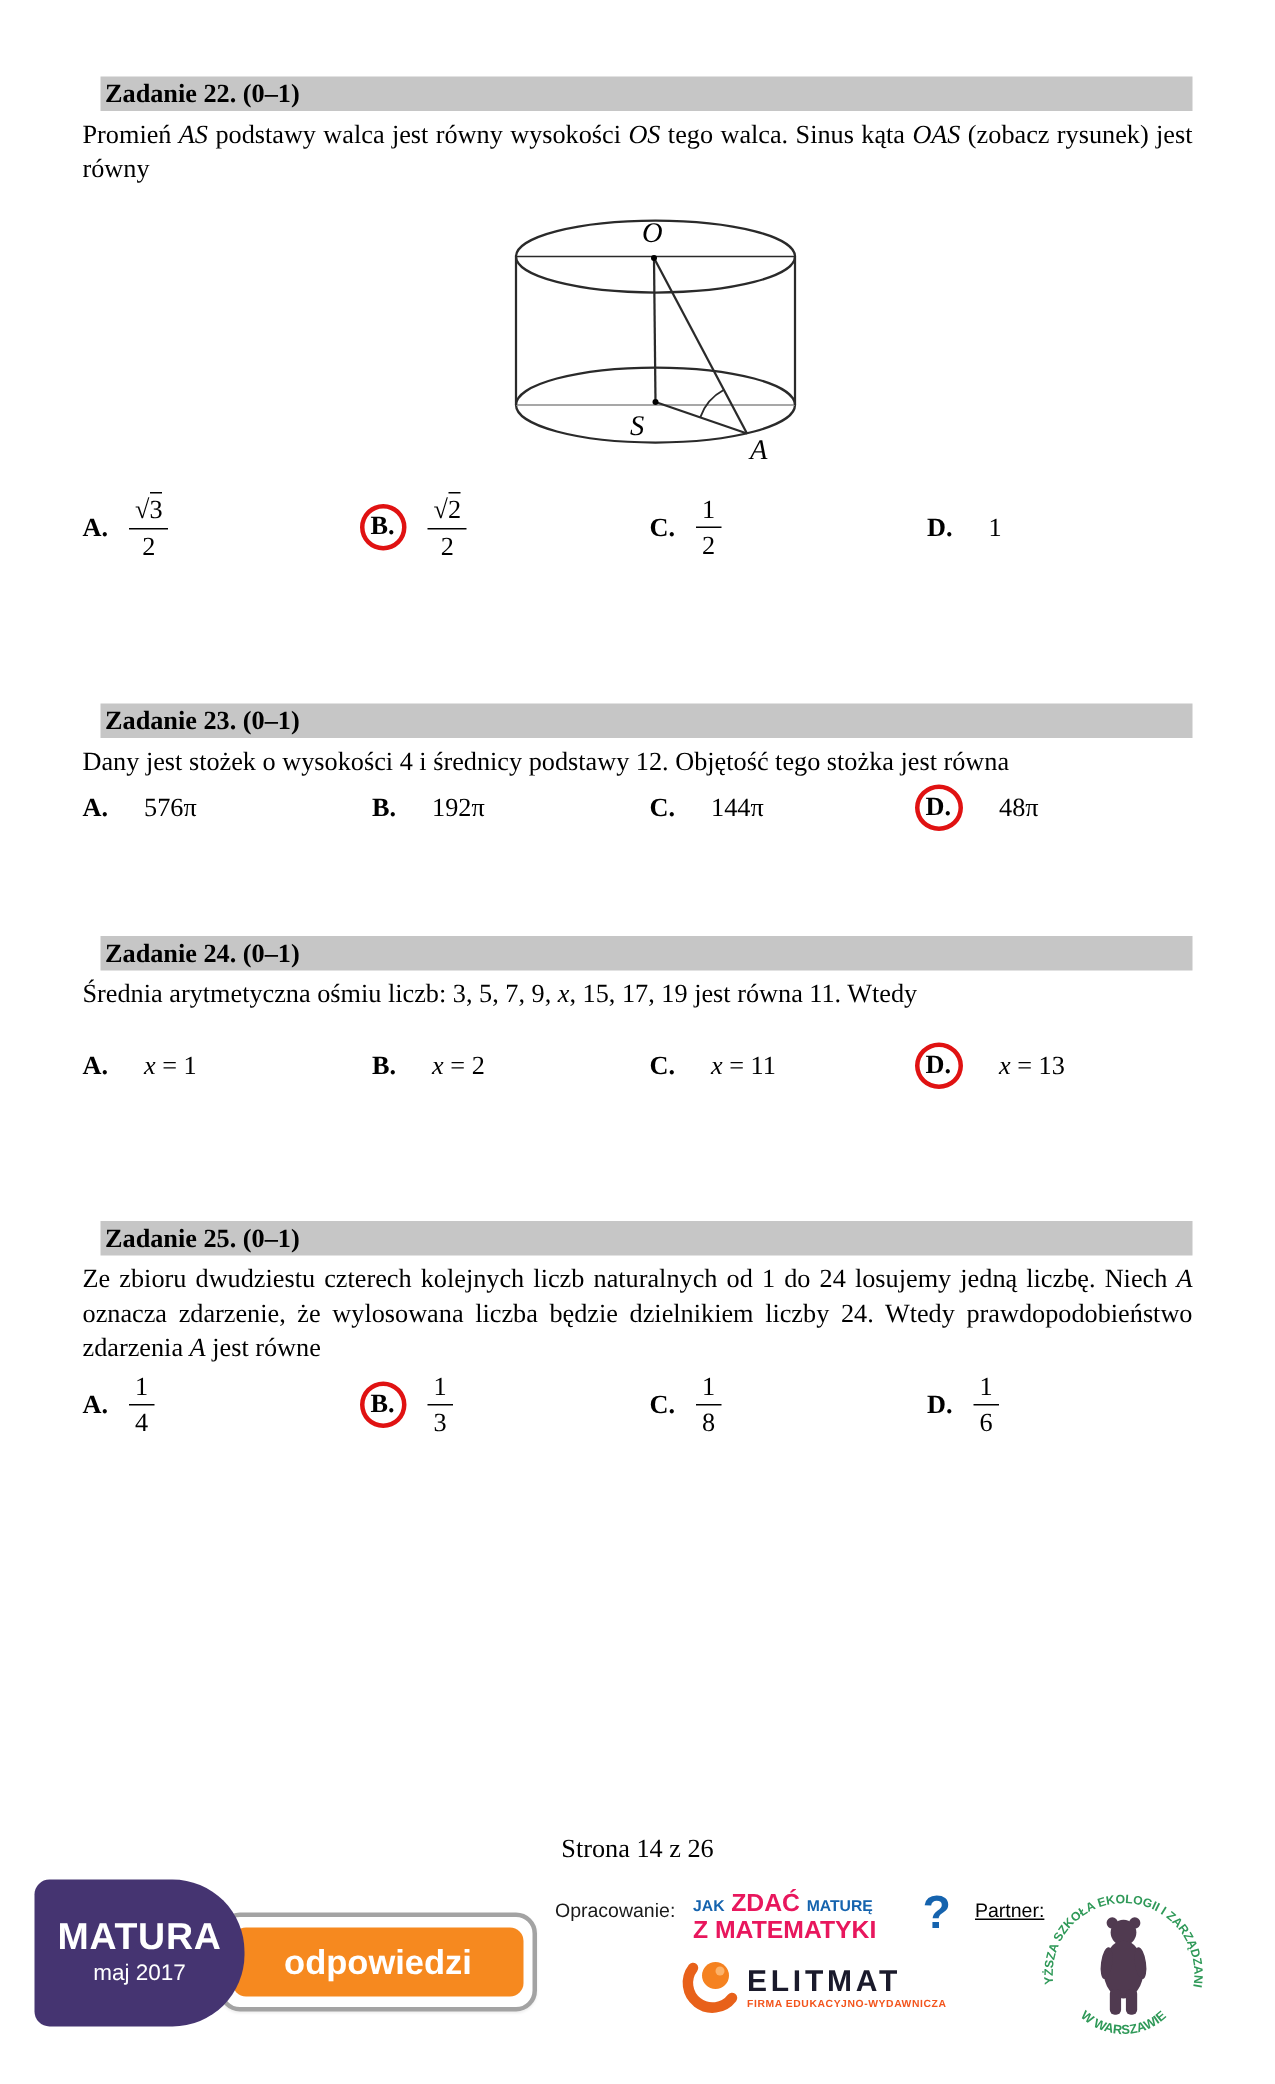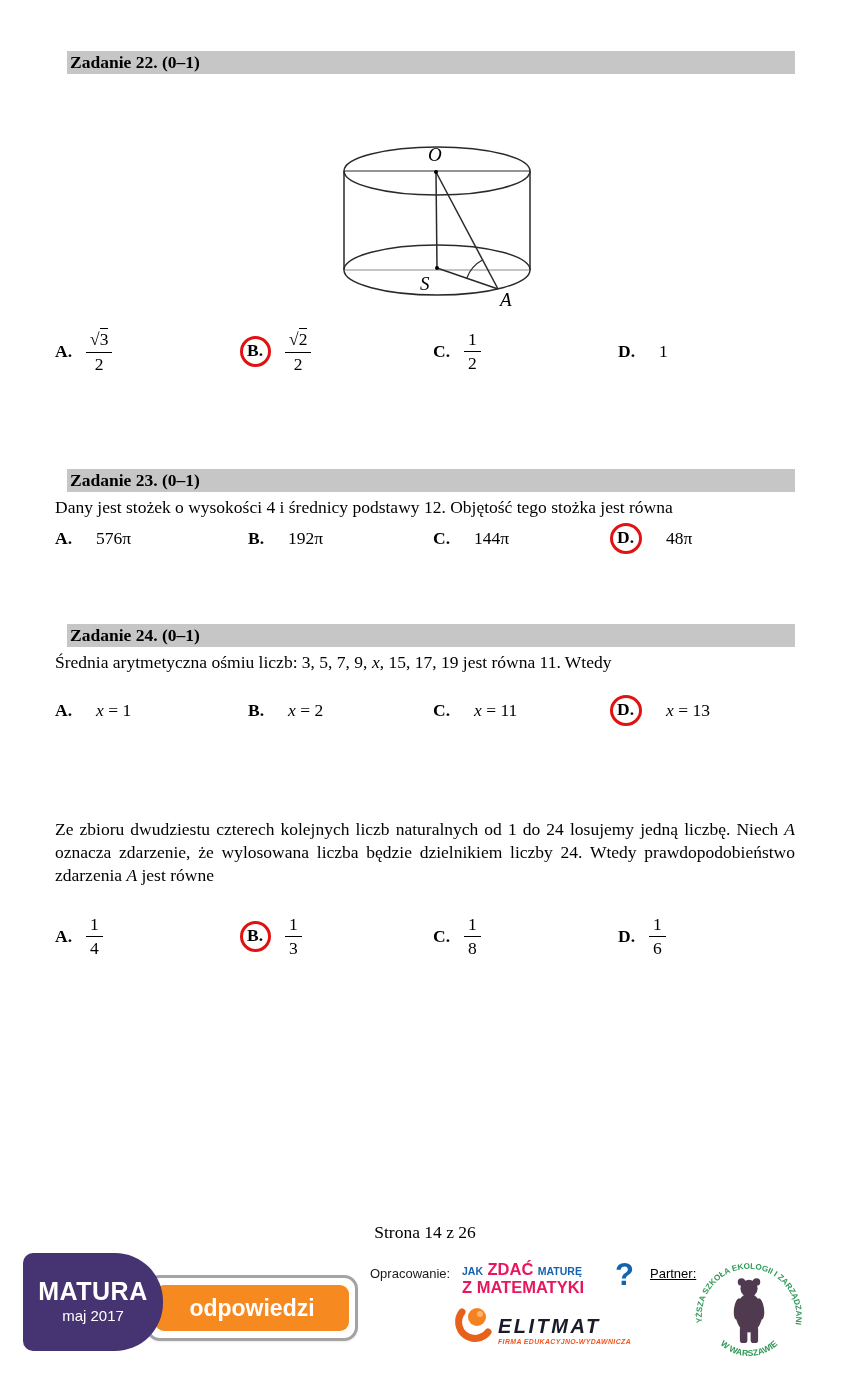--- a/index.html
+++ b/index.html
@@ -38,33 +38,34 @@
   .matura .t2{font-size:15px;margin-top:1px;}
   .oplabel{position:absolute;left:370px;top:13px;font-size:13px;color:#1a1a1a;}
   .ptlabel{position:absolute;left:650px;top:13px;font-size:13px;color:#000000;text-decoration:underline;}
   .jzm{position:absolute;left:462px;top:8px;width:152px;font-weight:bold;line-height:1.05;}
   .jzm .l1{white-space:nowrap;}
   .jzm .sm{font-size:10.5px;}
   .jzm .lg{font-size:16.5px;}
   .jzm .b{color:#1563ae;}
   .jzm .p{color:#e8175d;}
   .jzm .q{position:absolute;right:-20px;top:-2px;font-size:31px;color:#1563ae;}
-  .elitmat{position:absolute;left:452px;top:52px;display:flex;align-items:flex-end;font-style:italic;}
+  .elitmat{position:absolute;left:452px;top:52px;display:flex;align-items:center;}
   .elitmat .txt{margin-left:4px;}
   .elitmat .nm{font-size:20px;font-weight:bold;color:#1a1a2b;letter-spacing:2.5px;line-height:1;}
   .elitmat .tg{font-size:6.9px;font-weight:bold;color:#f3541c;letter-spacing:.4px;margin-top:2px;}
   .plogo{position:absolute;left:690px;top:0;}
 </style>
 </head>
 <body>
 
 <div class="page">
 
   <section class="task" style="top:51px;">
     <div class="bar">Zadanie 22. (0–1)</div>
+    <p class="tbody"><span>Promień </span><i>AS</i><span> podstawy walca jest równy wysokości </span><i>OS</i><span> tego walca. Sinus kąta </span><i>OAS</i><span>  (zobacz rysunek) jest równy</span></p>
   </section>
 
   <div class="figure">
     <svg width="216" height="170" viewBox="0 0 216 170">
       <g fill="none" stroke="#2a2a2a" stroke-width="1.5">
         <ellipse cx="115" cy="31" rx="93" ry="24"></ellipse>
         <ellipse cx="115" cy="130" rx="93" ry="25"></ellipse>
         <line x1="22" y1="31" x2="208" y2="31" stroke-width="1"></line>
         <line x1="22" y1="130" x2="208" y2="130" stroke="#8a8a8a" stroke-width="1"></line>
         <line x1="22" y1="31" x2="22" y2="130"></line>
@@ -156,20 +157,21 @@
       <span class="letter">C.</span>
       <span class="val gap-md"><i>x</i><span> = 11</span></span>
     </div>
     <div class="answer" style="width:177px;">
       <span class="letter circled">D.</span>
       <span class="val gap-md"><i>x</i><span> = 13</span></span>
     </div>
   </div>
 
   <section class="task" style="top:814px;">
+    <div class="bar">Zadanie 25. (0–1)</div>
     <p class="tbody"><span>Ze zbioru dwudziestu czterech kolejnych liczb naturalnych od 1 do 24 losujemy jedną liczbę. Niech </span><i>A</i><span> oznacza zdarzenie, że wylosowana liczba będzie dzielnikiem liczby 24. Wtedy prawdopodobieństwo zdarzenia </span><i>A</i><span> jest równe</span></p>
   </section>
   <div class="answers" style="top:908px;height:56px;">
     <div class="answer" style="width:193px;">
       <span class="letter">A.</span>
       <span class="frac gap-sm">
         <span class="num">1</span>
         <span class="den">4</span>
       </span>
     </div>

